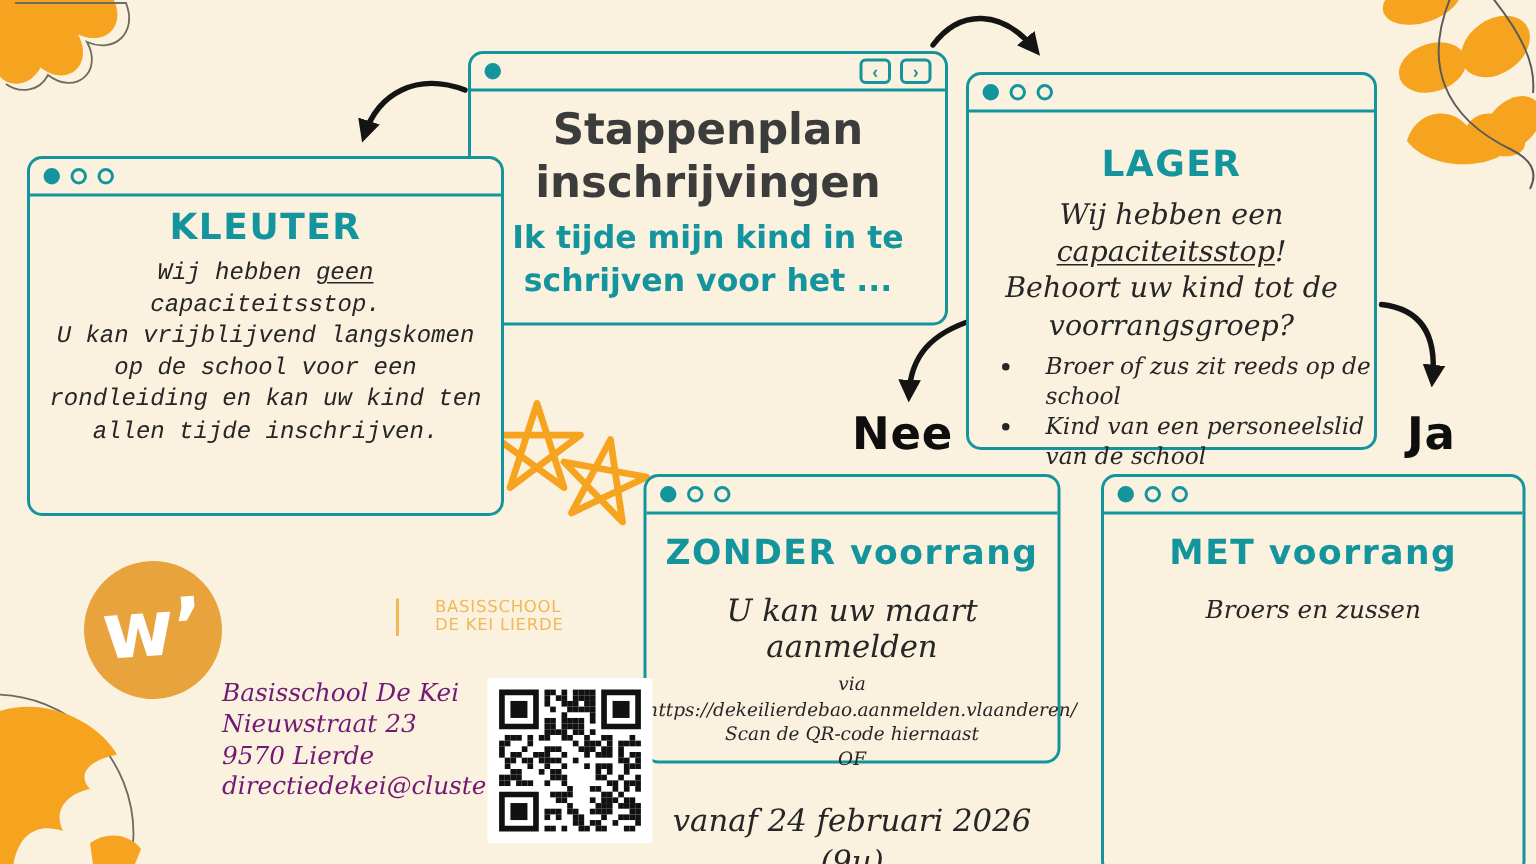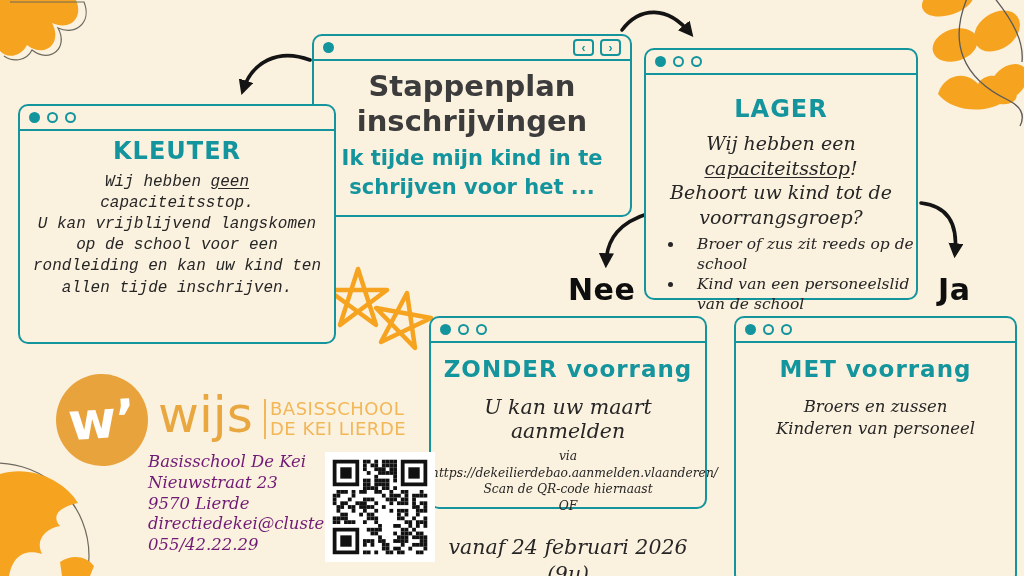--- a/index.html
+++ b/index.html
@@ -75,21 +75,21 @@
     background:#E8A33C;color:#fff;display:flex;align-items:center;justify-content:center;
     font-size:52px;font-weight:800;z-index:1;font-family:"DejaVu Sans",sans-serif;
     transform:rotate(-4deg);
   }
   #brand-word{
     position:absolute;left:158px;top:386px;font-size:50px;color:var(--logo-orange);
     z-index:1;letter-spacing:0px;font-weight:400;
   }
   #brand-org{
     position:absolute;left:264px;top:399px;border-left:2.5px solid var(--gold);
-    padding-left:4px;color:var(--gold);font-size:18px;line-height:1.12;
+    padding-left:24px;color:var(--gold);font-size:11px;line-height:1.12;
     letter-spacing:0.5px;z-index:1;
   }
   #contact{
     position:absolute;left:148px;top:452px;z-index:1;
     font-size:16.5px;line-height:1.26;color:#701a75;
   }
   #contact div{white-space:nowrap;}
   #qr-box{
     position:absolute;left:325px;top:452px;width:110px;height:110px;background:#fff;
     z-index:1;display:flex;align-items:center;justify-content:center;
@@ -220,39 +220,36 @@
   <div class="win" id="win-met" style="left:734px;top:316px;width:283px;height:268px;">
     <div class="titlebar">
       <div class="dot filled"></div>
       <div class="dot"></div>
       <div class="dot"></div>
     </div>
     <div class="content">
       <div class="teal-head">MET voorrang</div>
       <div class="l5 hand">
         <div>Broers en zussen</div>
-        <div>Kinderen van personeel</div>
       </div>
     </div>
   </div>
 
   <div id="logo-circle">
       <span>w’</span>
     </div>
-  <div id="brand-word">wijs</div>
   <div id="brand-org">
     <div>BASISSCHOOL</div>
     <div>DE KEI LIERDE</div>
   </div>
   <div id="contact" class="hand">
     <div>Basisschool De Kei</div>
     <div>Nieuwstraat 23</div>
     <div>9570 Lierde</div>
     <div>directiedekei@clusterwijs.be</div>
-    <div>055/42.22.29</div>
   </div>
   <div id="qr-box">
       <svg width="104" height="104" viewBox="0 0 110 110" xmlns="http://www.w3.org/2000/svg">
         <rect width="110" height="110" fill="#fff"></rect>
         <g fill="#111">
           <rect x="37" y="5" width="4" height="4"></rect>
           <rect x="41" y="5" width="4" height="4"></rect>
           <rect x="49" y="5" width="4" height="4"></rect>
           <rect x="57" y="5" width="4" height="4"></rect>
           <rect x="61" y="5" width="4" height="4"></rect>

